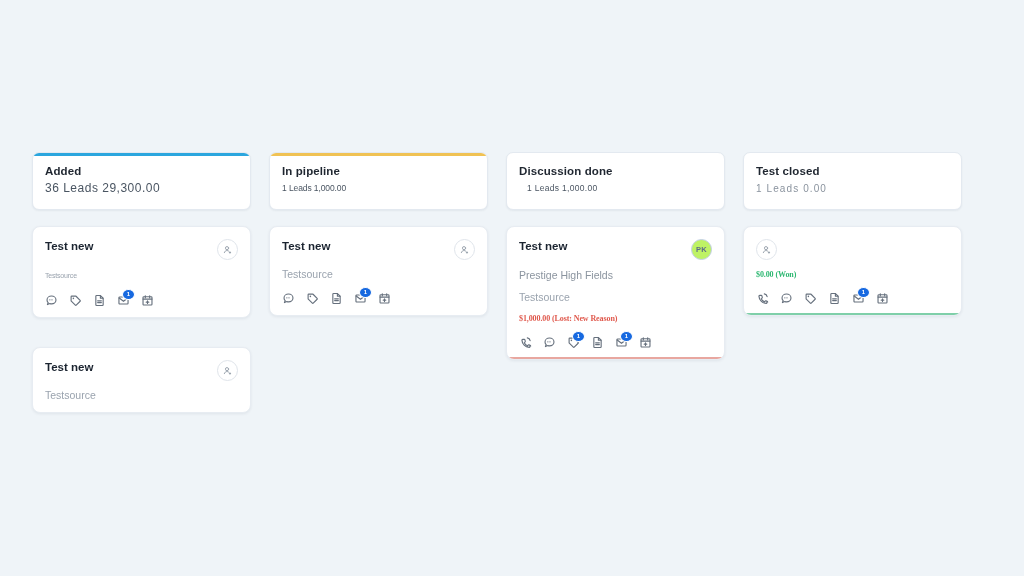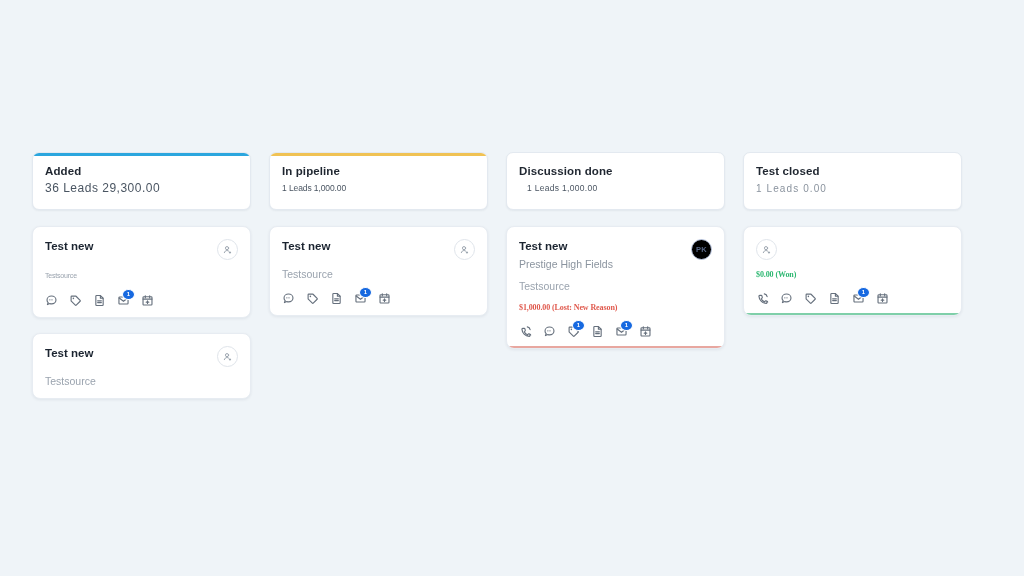--- a/index.html
+++ b/index.html
@@ -61,21 +61,21 @@
   .col-sub.wide{letter-spacing:.5px;}
   .col-sub.tiny{font-size:8.5px;letter-spacing:-.1px;}
   .col-sub.mid{font-size:8.5px;letter-spacing:.3px;padding-left:8px;}
   .col-sub.light{color:#8a939e;letter-spacing:1.1px;font-size:10px;}
 
   
   .cards{
     margin-top:16px;
     display:flex;
     flex-direction:column;
-    gap:15px;
+    gap:29px;
   }
   .card{
     background:#ffffff;
     border:1px solid #e7ecf2;
     border-radius:8px;
     box-shadow:0 1px 3px rgba(16,30,54,.07);
     padding:12px 12px 10px 12px;
     position:relative;
     overflow:hidden;
   }
@@ -92,21 +92,21 @@
   .card-title{
     font-size:11.5px;
     font-weight:bold;
     color:#1b2430;
     line-height:14px;
   }
   .card-company{
     font-size:10.5px;
     color:#8b949f;
     line-height:15px;
-    margin-top:4px;
+    margin-top:15px;
   }
   .card-source{
     color:#9aa3ae;
     line-height:14px;
     margin-top:8px;
   }
   .src-xs{font-size:7px;letter-spacing:-.2px;margin-top:9px;}
   .src-sm{font-size:10.5px;margin-top:7px;}
   .card-amount{
     font-size:11.5px;
@@ -131,21 +131,21 @@
   .avatar{
     width:19px;height:19px;
     border-radius:50%;
     flex:0 0 19px;
     display:flex;align-items:center;justify-content:center;
     border:1px solid #dfe4ea;
     background:#fff;
     color:#9aa3ae;
   }
   .avatar.initials{
-    background:#000000;
+    background:#bef264;
     border:1px solid #c2cee8;
     color:#5b6a8a;
     font-size:7.5px;
     font-weight:bold;
     letter-spacing:.2px;
   }
 
   
   .icon-row{
     display:flex;

